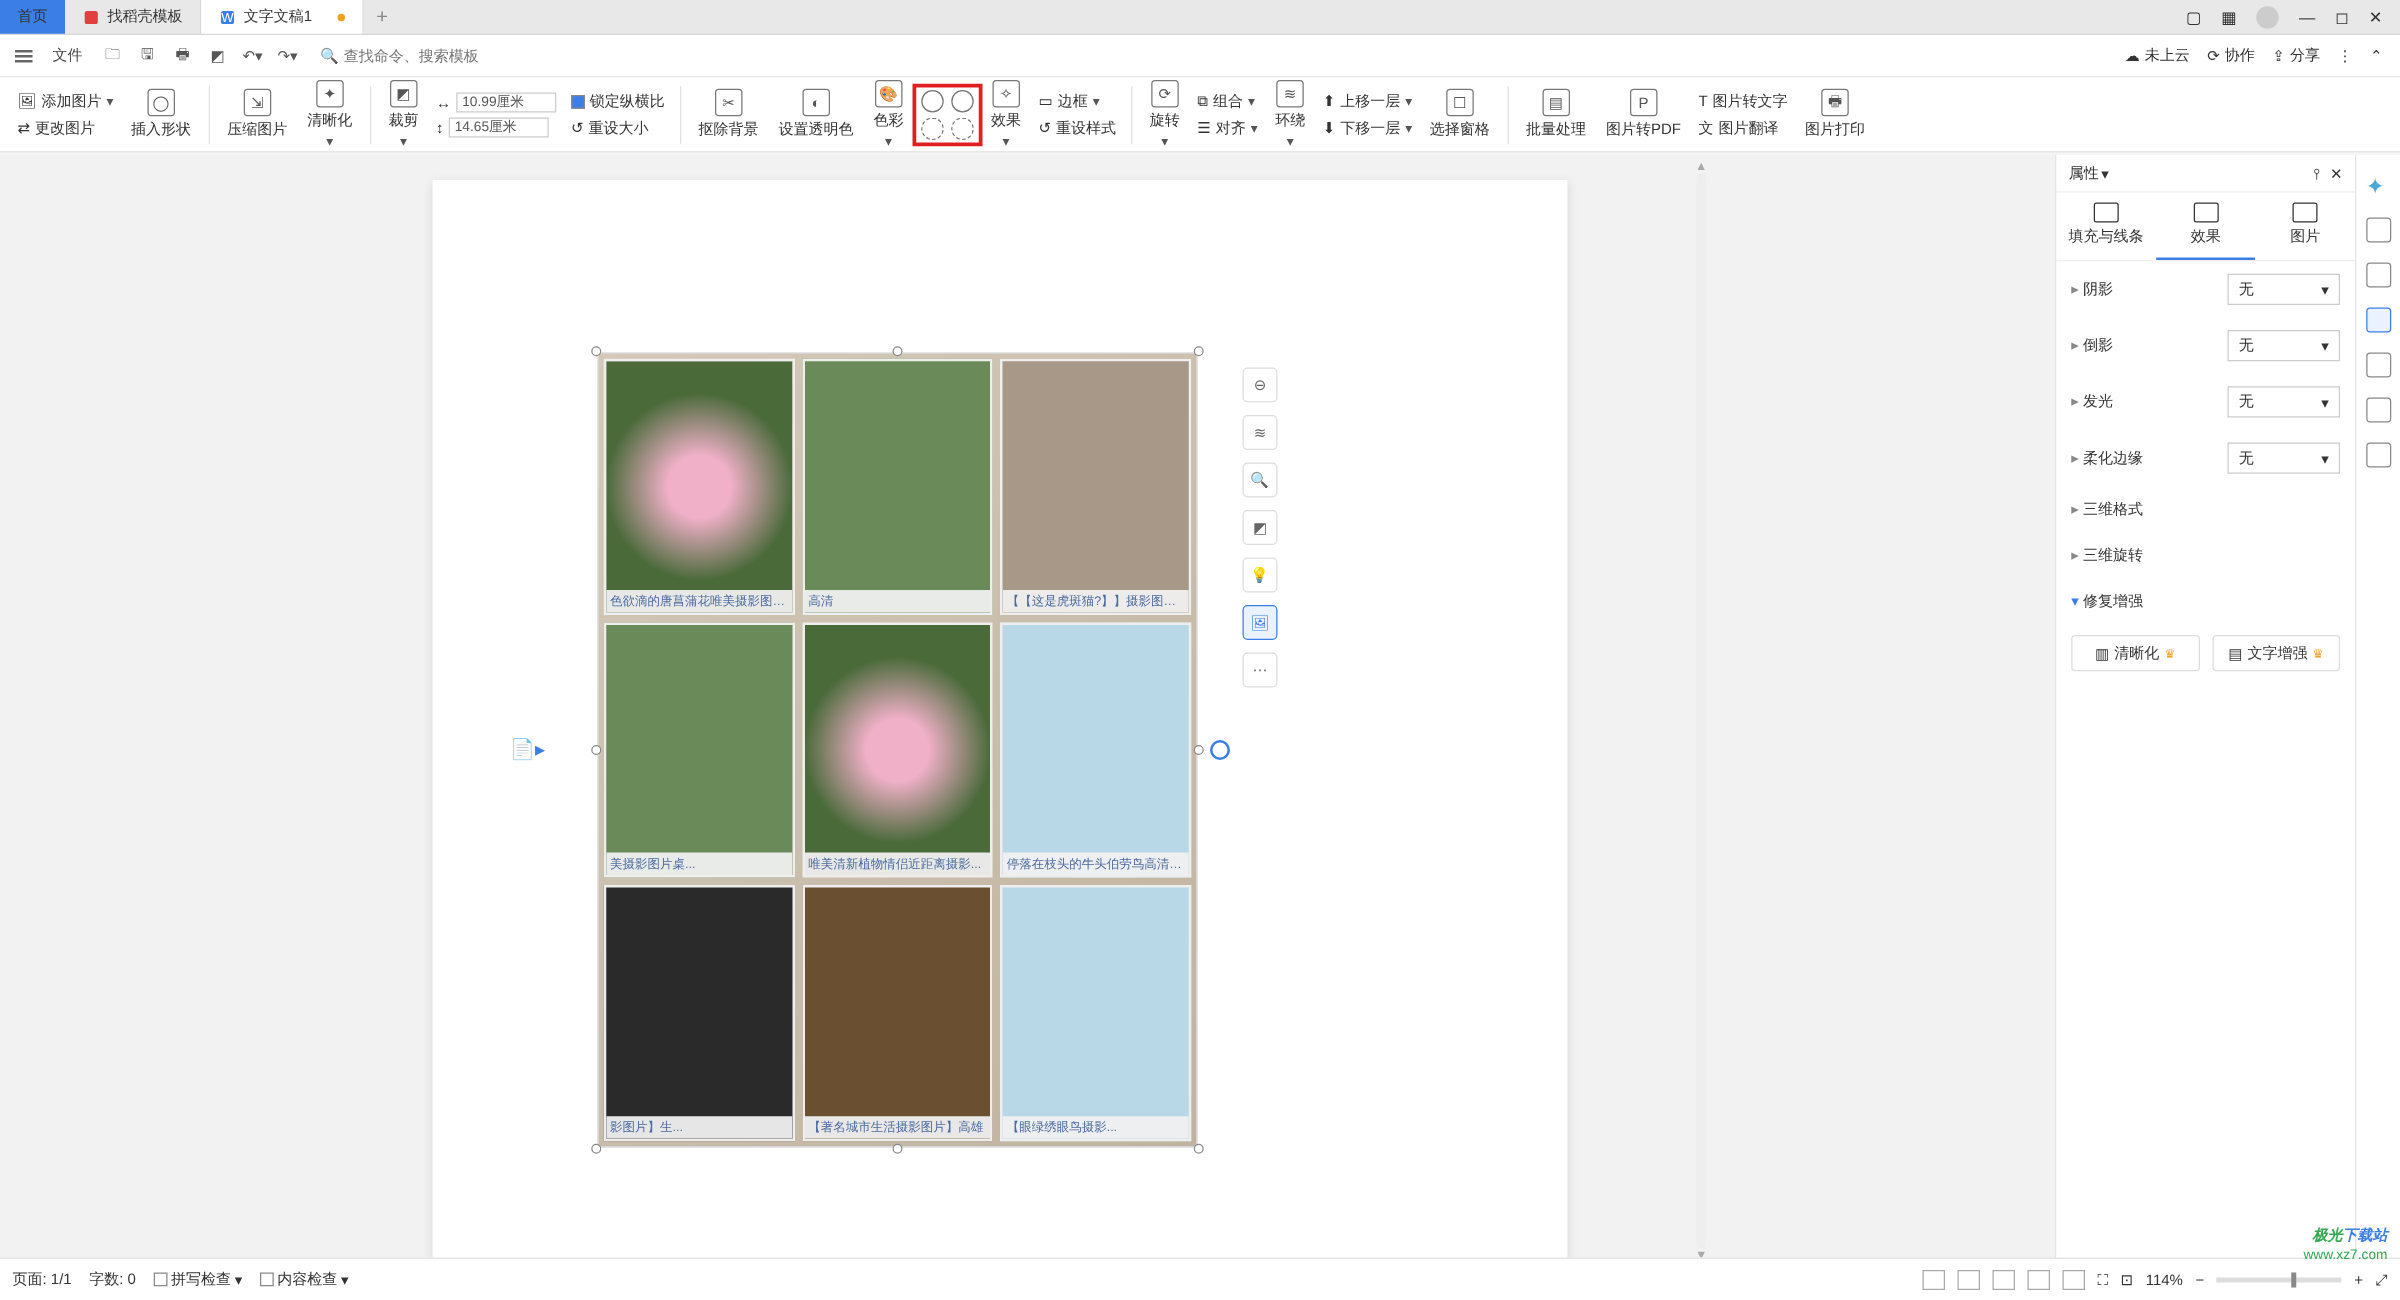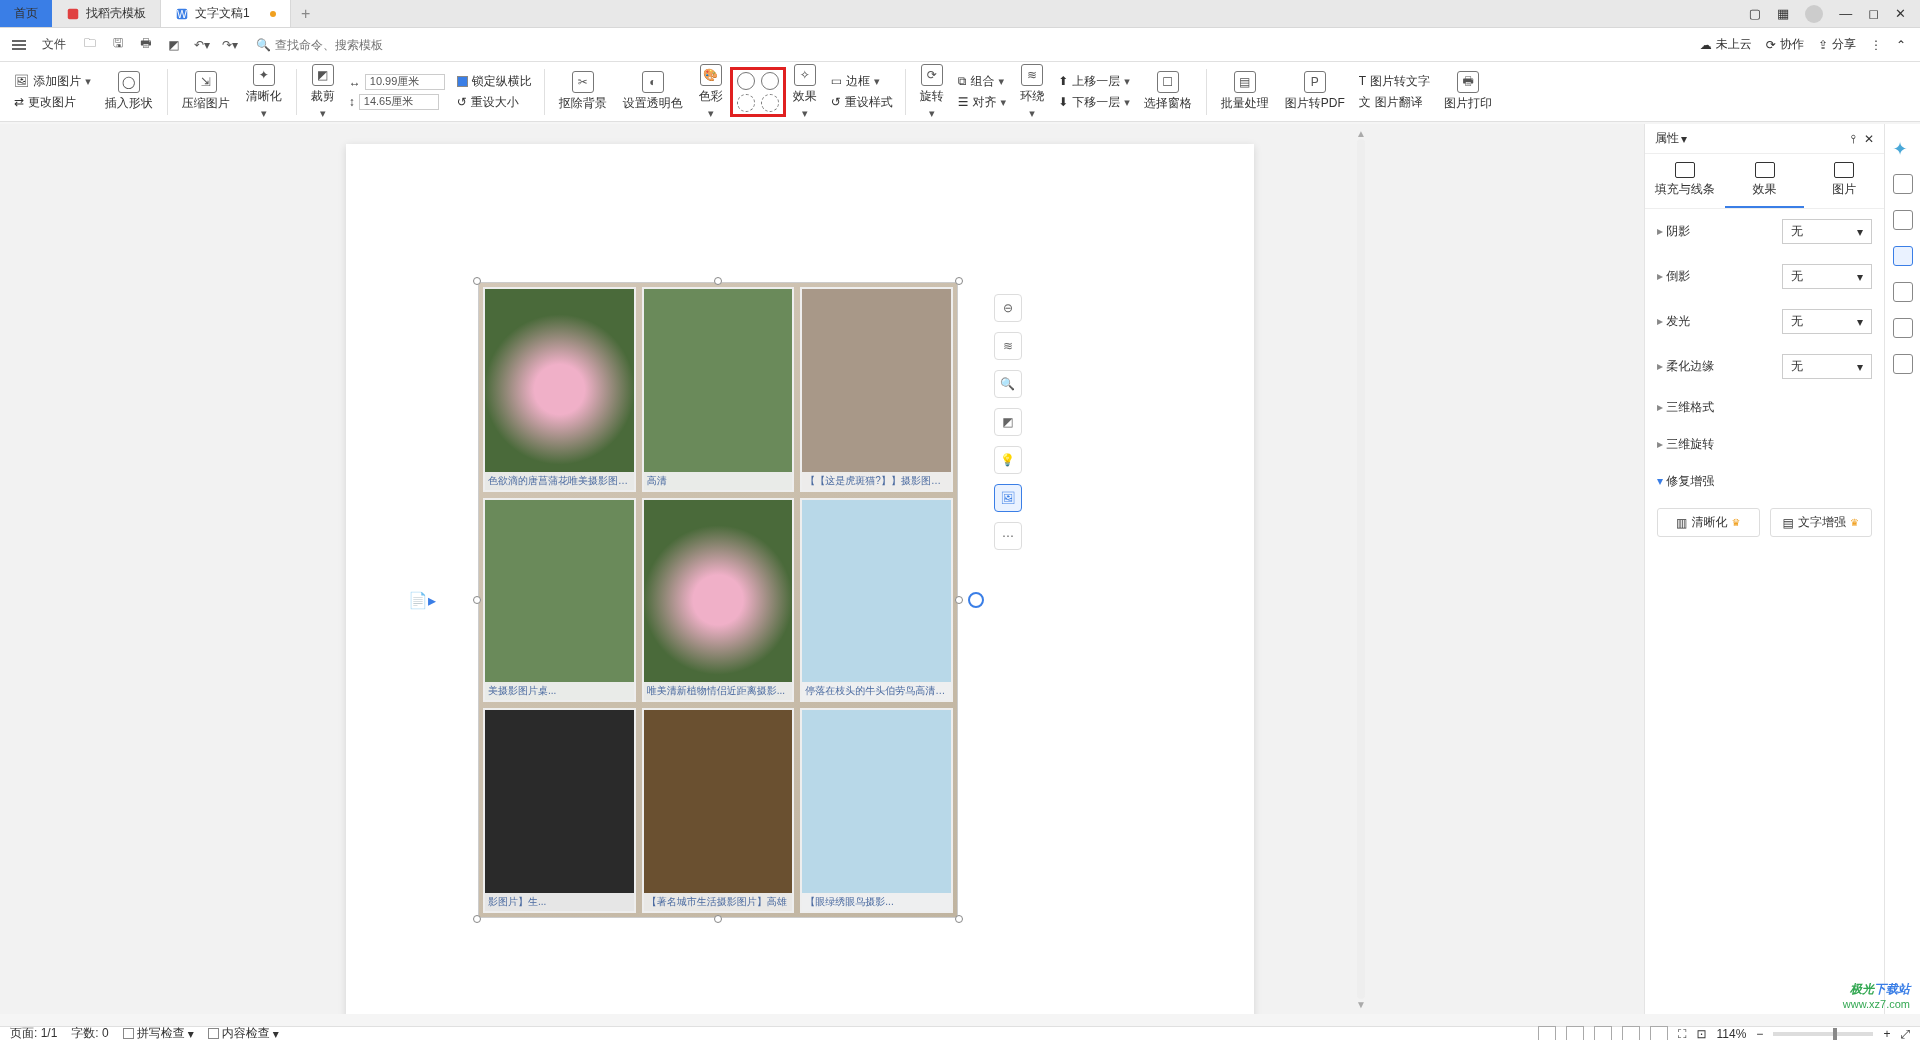--- a/index.html
+++ b/index.html
@@ -89,21 +89,21 @@
 .iconsidebar{width:36px;background:#fff;border-left:1px solid #e4e4e4;display:flex;flex-direction:column;align-items:center;gap:16px;padding-top:14px;}
 .iconsidebar .isb{width:20px;height:20px;border:1px solid #888;border-radius:3px;cursor:pointer;}
 .iconsidebar .isb.star{border:none;color:#4aa8d8;font-size:18px;}
 .iconsidebar .isb.active{border-color:#3a7ee6;background:#eaf2ff;}
 
 .vsb{position:absolute;right:276px;top:0;bottom:0;width:14px;display:flex;flex-direction:column;align-items:center;justify-content:space-between;padding:4px 0;}
 .vsb .ar{color:#aaa;font-size:10px;cursor:pointer;}
 .vsb .track{flex:1;width:8px;background:#eee;border-radius:4px;position:relative;}
 
 
-.statusbar{position:absolute;bottom:0;left:0;right:0;height:14px;background:#fff;border-top:1px solid #e0e0e0;display:flex;align-items:center;padding:0 10px;gap:14px;color:#666;font-size:11px;}
+.statusbar{position:absolute;bottom:0;left:0;right:0;height:34px;background:#fff;border-top:1px solid #e0e0e0;display:flex;align-items:center;padding:0 10px;gap:14px;color:#666;font-size:11px;}
 .statusbar .chk{display:flex;align-items:center;gap:3px;cursor:pointer;}
 .statusbar .chk .box{width:11px;height:11px;border:1px solid #888;}
 .statusbar .right{margin-left:auto;display:flex;align-items:center;gap:10px;}
 .statusbar .vb{width:18px;height:16px;border:1px solid #aaa;cursor:pointer;}
 .zoomslider{width:100px;height:4px;background:#ddd;position:relative;}
 .zoomslider .zt{position:absolute;left:60%;top:-4px;width:4px;height:12px;background:#888;}
 
 
 .watermark{position:absolute;right:10px;bottom:30px;text-align:right;pointer-events:none;}
 .watermark .l1{font-size:20px;font-weight:700;font-style:italic;}

